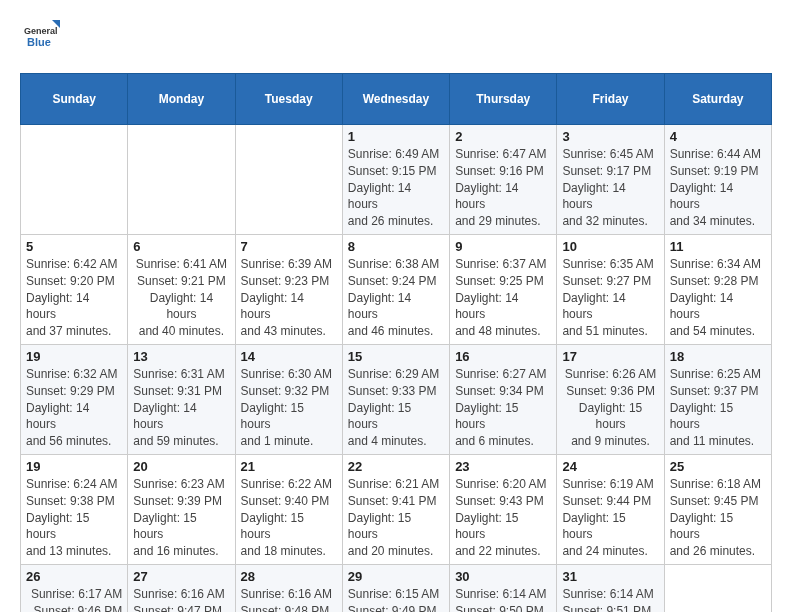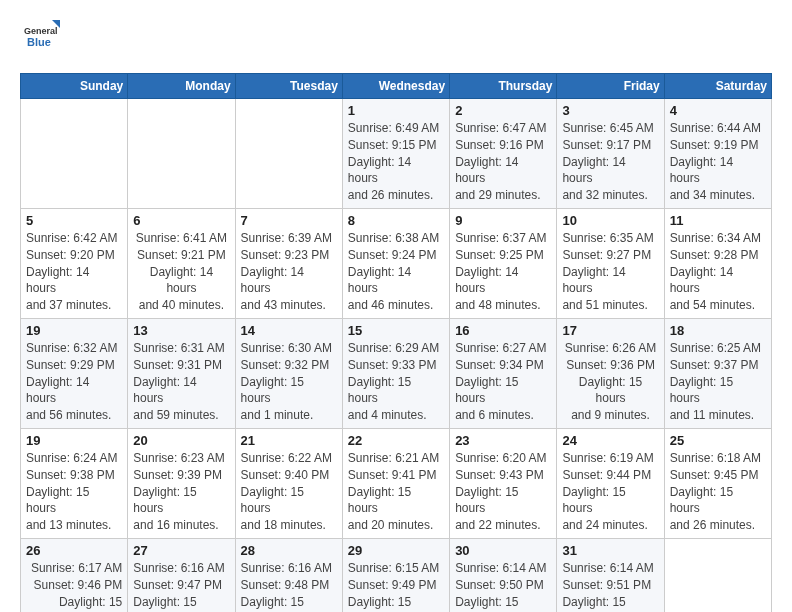--- a/index.html
+++ b/index.html
@@ -34,22 +34,22 @@
     table {
       width: 100%;
       border-collapse: collapse;
       table-layout: fixed;
     }
     thead th {
       background-color: #2a6db5;
       color: #fff;
       font-size: 12px;
       font-weight: bold;
-      padding: 5px 4px;
-      text-align: right;
+      padding: 18px 4px;
+      text-align: center;
       border: 1px solid #1a5a99;
     }
     tbody td {
       border: 1px solid #ccc;
       vertical-align: top;
       padding: 4px 5px;
       font-size: 9.5px;
       color: #333;
       height: 84px;
       background: #fff;

